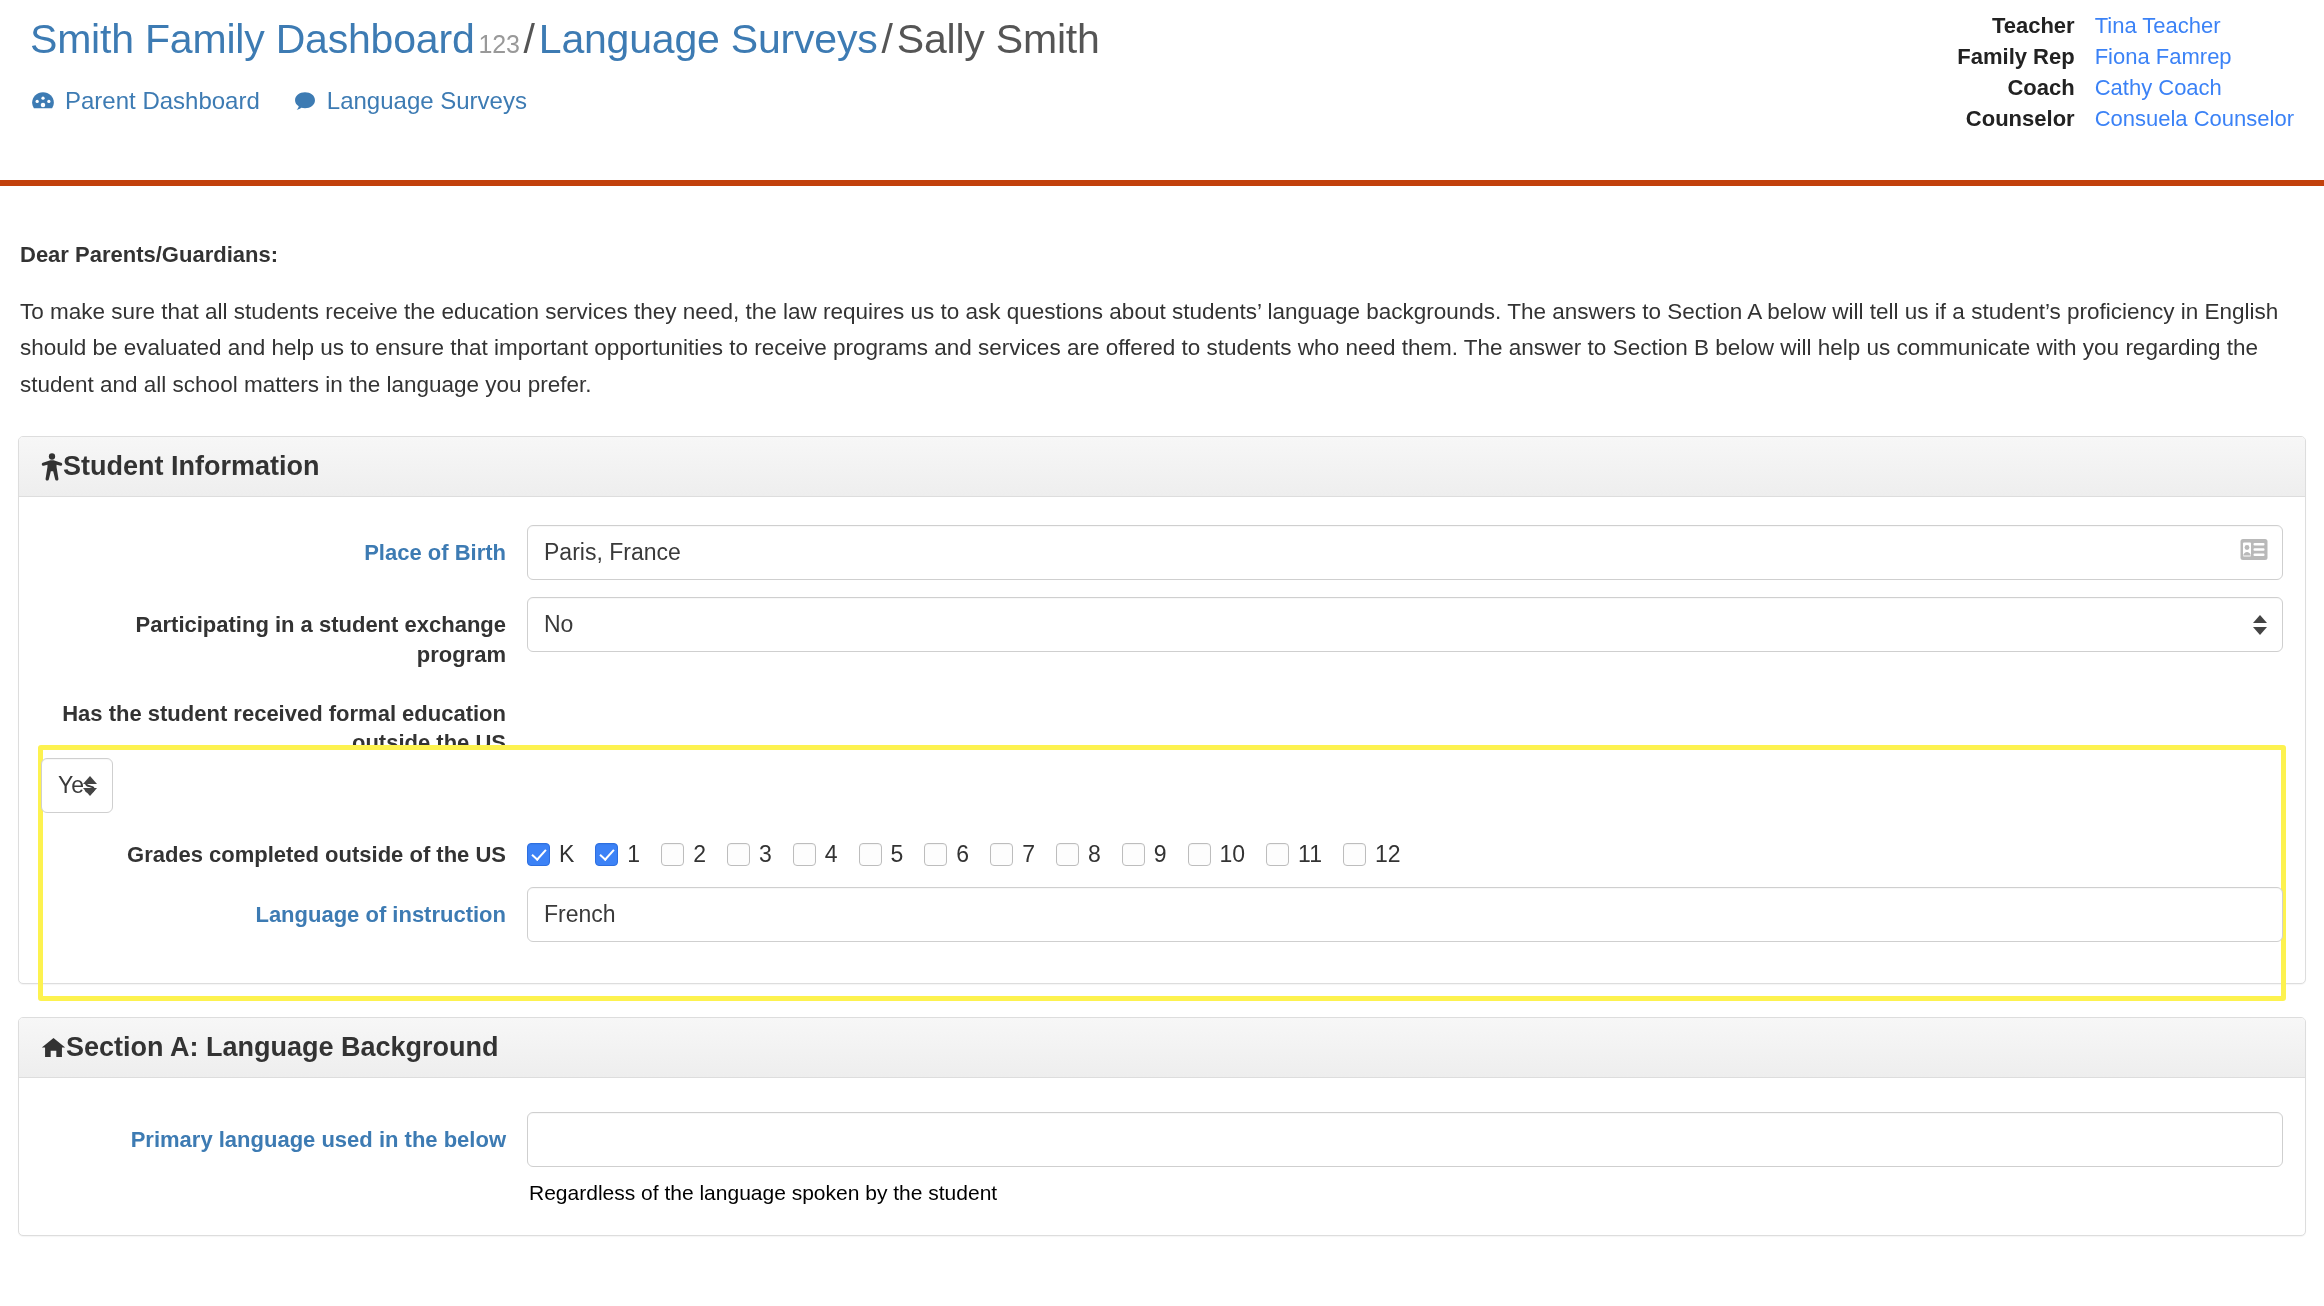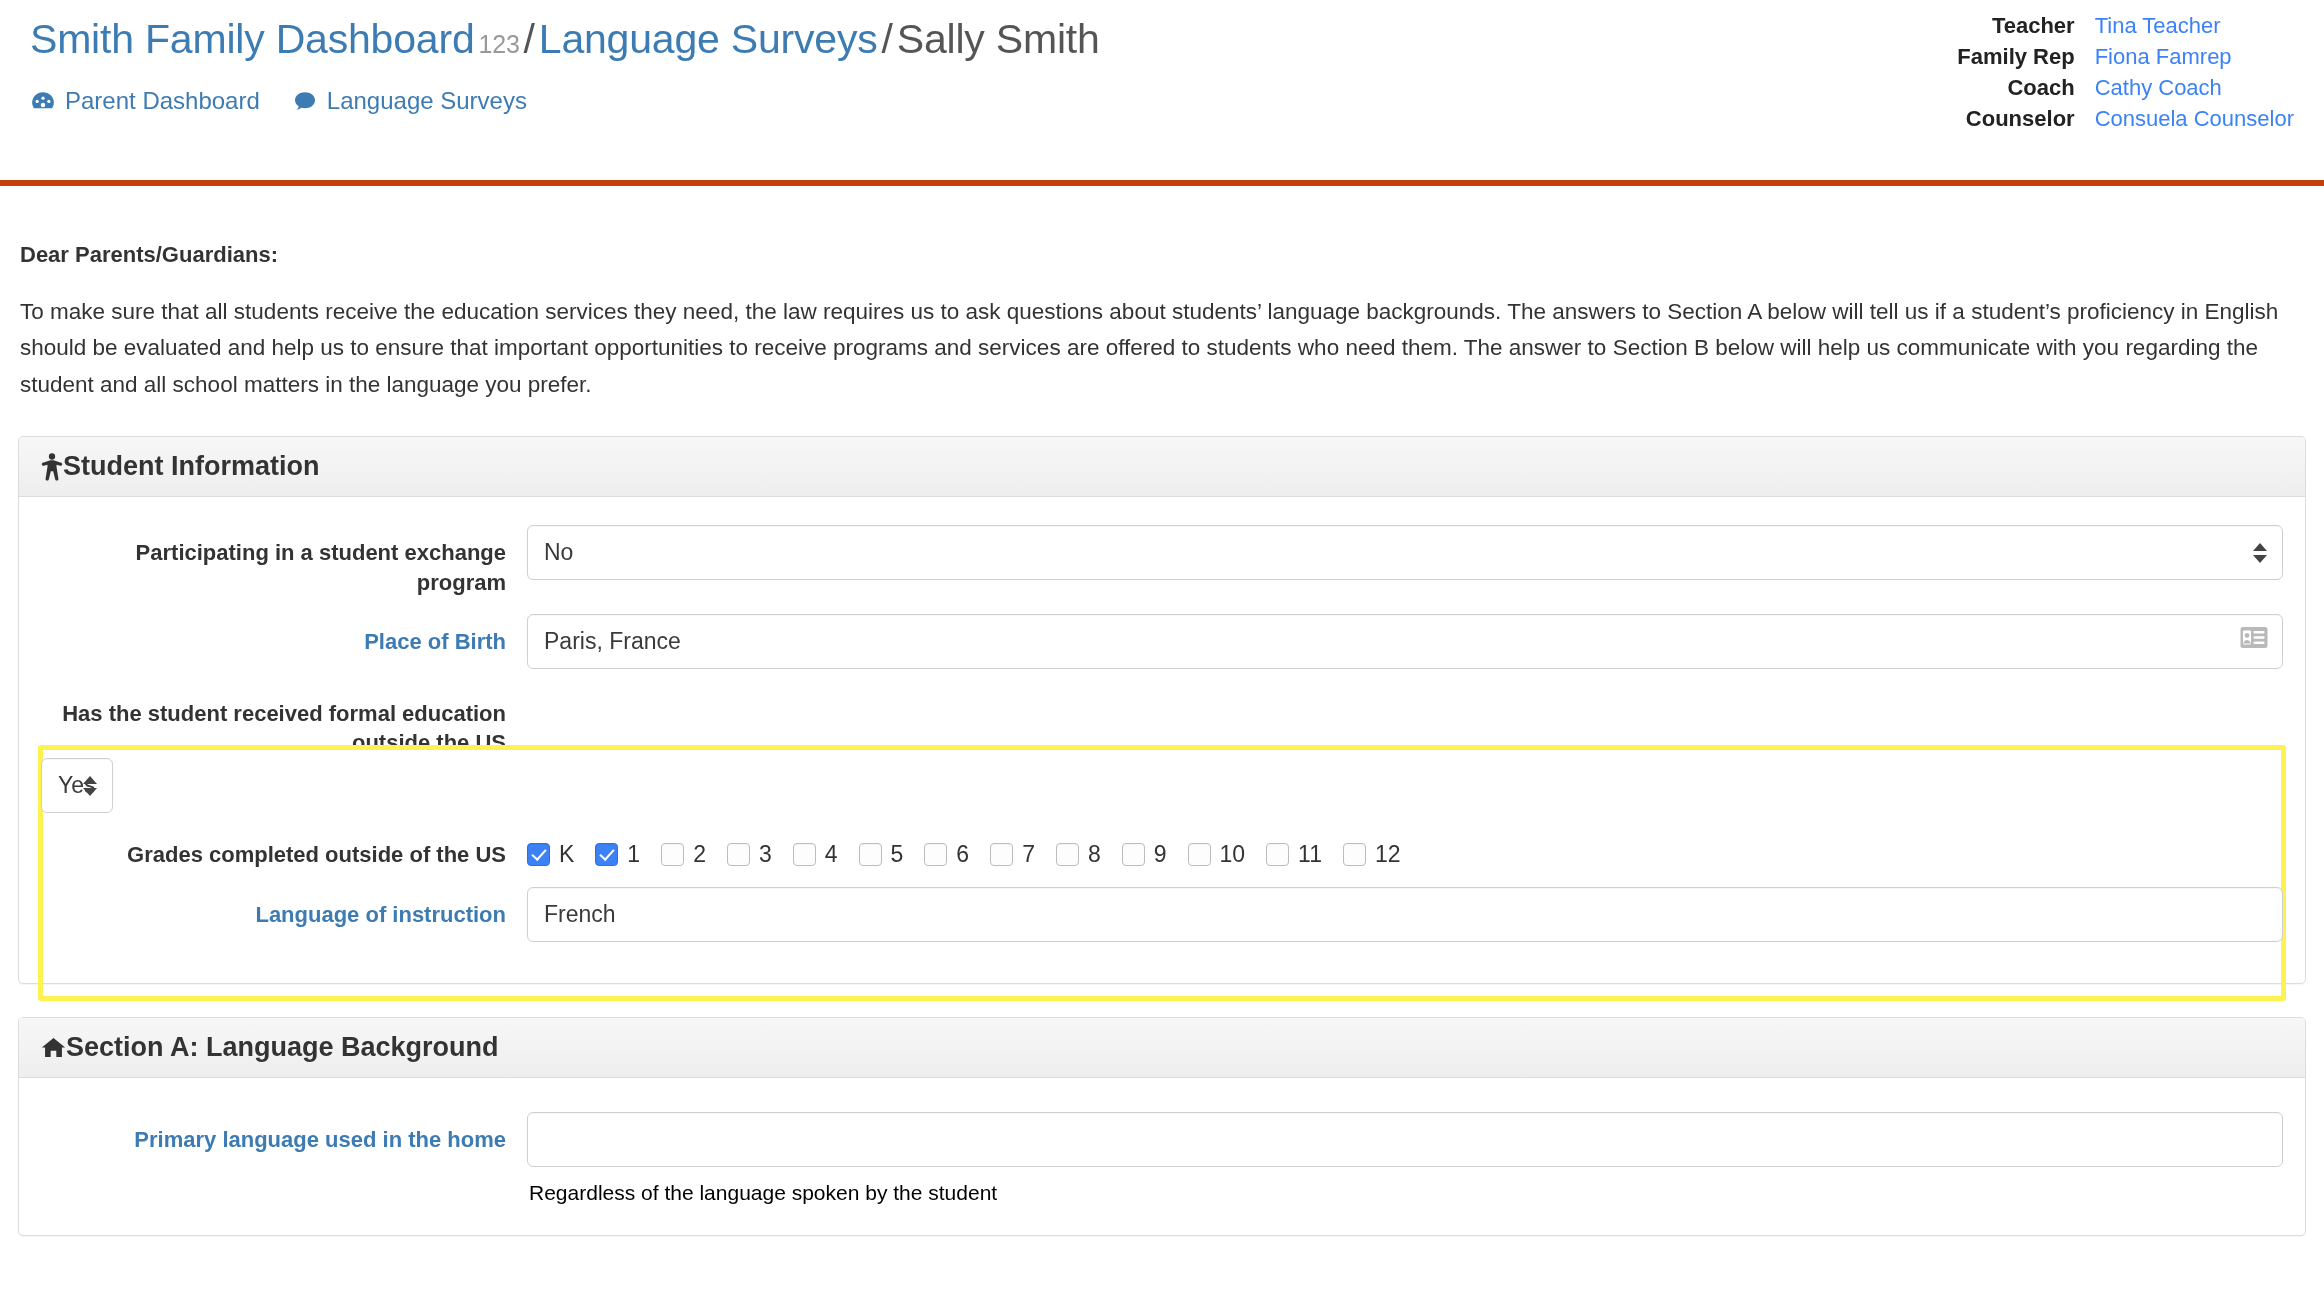--- a/index.html
+++ b/index.html
@@ -307,52 +307,52 @@
           <circle cx="9" cy="3" r="2.7"></circle>
           <path d="M1.2 8.4c-.7.2-1.1.9-.9 1.6.2.7.9 1.1 1.6.9l3.2-.9v2.1L3.5 22c-.1.8.4 1.5 1.2 1.6.8.1 1.5-.4 1.6-1.2L8 15.6h2l1.7 6.8c.1.8.8 1.3 1.6 1.2.8-.1 1.3-.8 1.2-1.6l-1.6-9.9V10l3.2.9c.7.2 1.4-.2 1.6-.9.2-.7-.2-1.4-.9-1.6L11.7 6.6c-1.7-.5-3.7-.5-5.4 0L1.2 8.4z"></path>
         </svg>
       </span>
       <span>Student Information</span>
     </div>
 
     <div class="panel-body">
 
       <div class="form-row">
-        <div class="form-label plain">Participating in a student exchange program</div>
-        <div class="form-control-wrap">
-          <div class="fc select">
-            <span>No</span>
-            <span class="sel-arrows">
-              <span class="tri-up"></span>
-                <span class="tri-dn"></span>
-            </span>
-          </div>
-        </div>
-      </div>
-
-      <div class="form-row">
         <div class="form-label link">Place of Birth</div>
         <div class="form-control-wrap">
           <div class="fc has-icon">
             <span>Paris, France</span>
             <span class="field-icon">
               <svg width="28" height="22" viewBox="0 0 28 22" aria-hidden="true">
                 <rect x="0.5" y="0.5" width="27" height="21" rx="2.5" fill="#b9b9b9"></rect>
                 <rect x="3" y="4" width="8" height="14" rx="1" fill="#ffffff"></rect>
                 <circle cx="7" cy="9" r="2.4" fill="#b9b9b9"></circle>
                 <path d="M3.2 17c.5-2.2 2-3.4 3.8-3.4s3.3 1.2 3.8 3.4z" fill="#b9b9b9"></path>
                 <rect x="13.5" y="4.6" width="11" height="2.4" rx="1" fill="#ffffff"></rect>
                 <rect x="13.5" y="9.8" width="11" height="2.4" rx="1" fill="#ffffff"></rect>
                 <rect x="13.5" y="15" width="11" height="2.4" rx="1" fill="#ffffff"></rect>
               </svg>
             </span>
           </div>
         </div>
       </div>
 
+      <div class="form-row">
+        <div class="form-label plain">Participating in a student exchange program</div>
+        <div class="form-control-wrap">
+          <div class="fc select">
+            <span>No</span>
+            <span class="sel-arrows">
+              <span class="tri-up"></span>
+                <span class="tri-dn"></span>
+            </span>
+          </div>
+        </div>
+      </div>
+
       <div class="highlight-box" style="left:19px; top:248px; right:19px; height:256px;"></div>
 
       <div class="form-row" style="margin-top:12px;flex-direction:column;">
         <div class="form-label plain">Has the student received formal education outside the US</div>
         <div class="form-control-wrap">
           <div class="fc select">
             <span>Yes</span>
             <span class="sel-arrows">
               <span class="tri-up"></span>
                 <span class="tri-dn"></span>
@@ -437,21 +437,21 @@
     <div class="panel-heading">
       <span>
         <svg width="25" height="25" viewBox="0 0 24 24" fill="#333333" aria-hidden="true">
           <path d="M12 2.8 0.8 12.1h3.1V21h5.4v-6h5.4v6h5.4v-8.9h3.1z"></path>
         </svg>
       </span>
       <span>Section A: Language Background</span>
     </div>
     <div class="panel-body" style="padding-top:34px;">
       <div class="form-row">
-        <div class="form-label link">Primary language used in the home</div>
+        <div class="form-label link">Primary language used in the below</div>
         <div class="form-control-wrap">
           <div class="fc empty">
             <span></span>
           </div>
           <div class="help-text">Regardless of the language spoken by the student</div>
         </div>
       </div>
     </div>
   </div>
 

